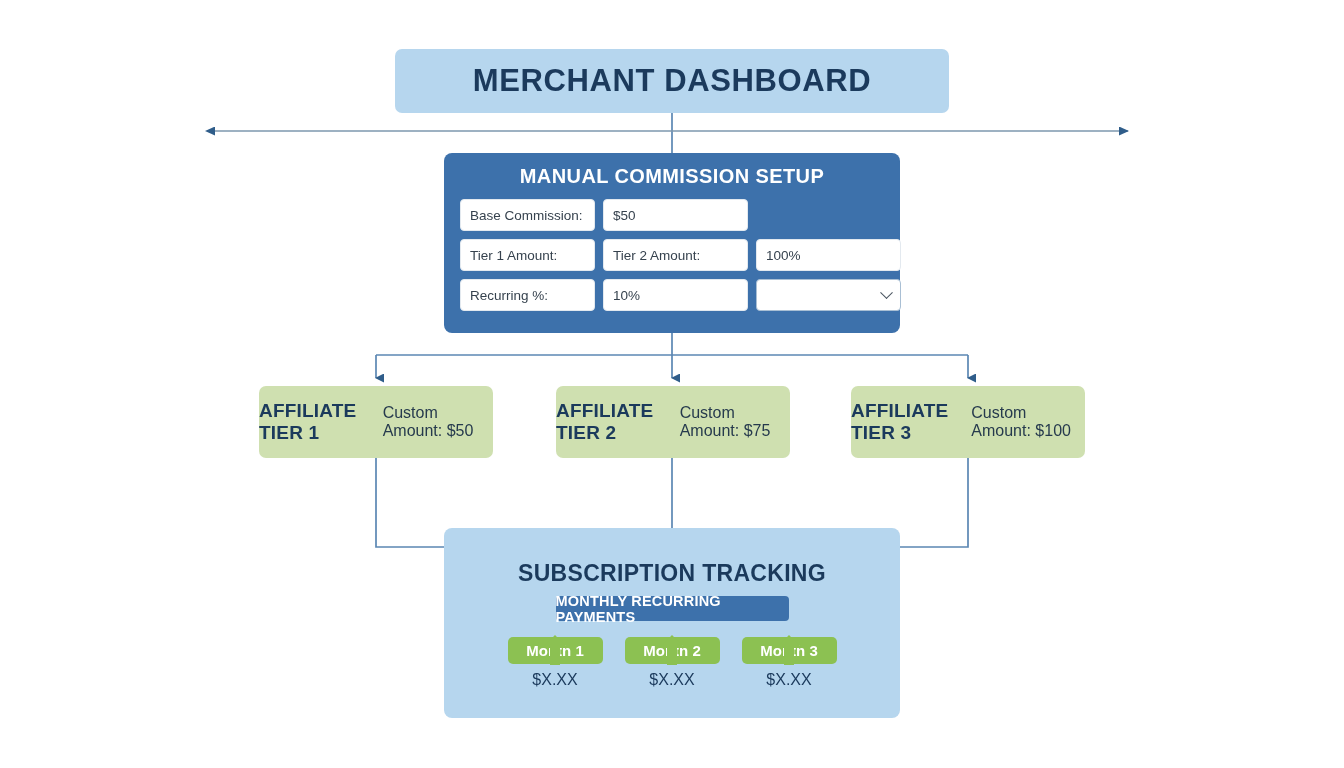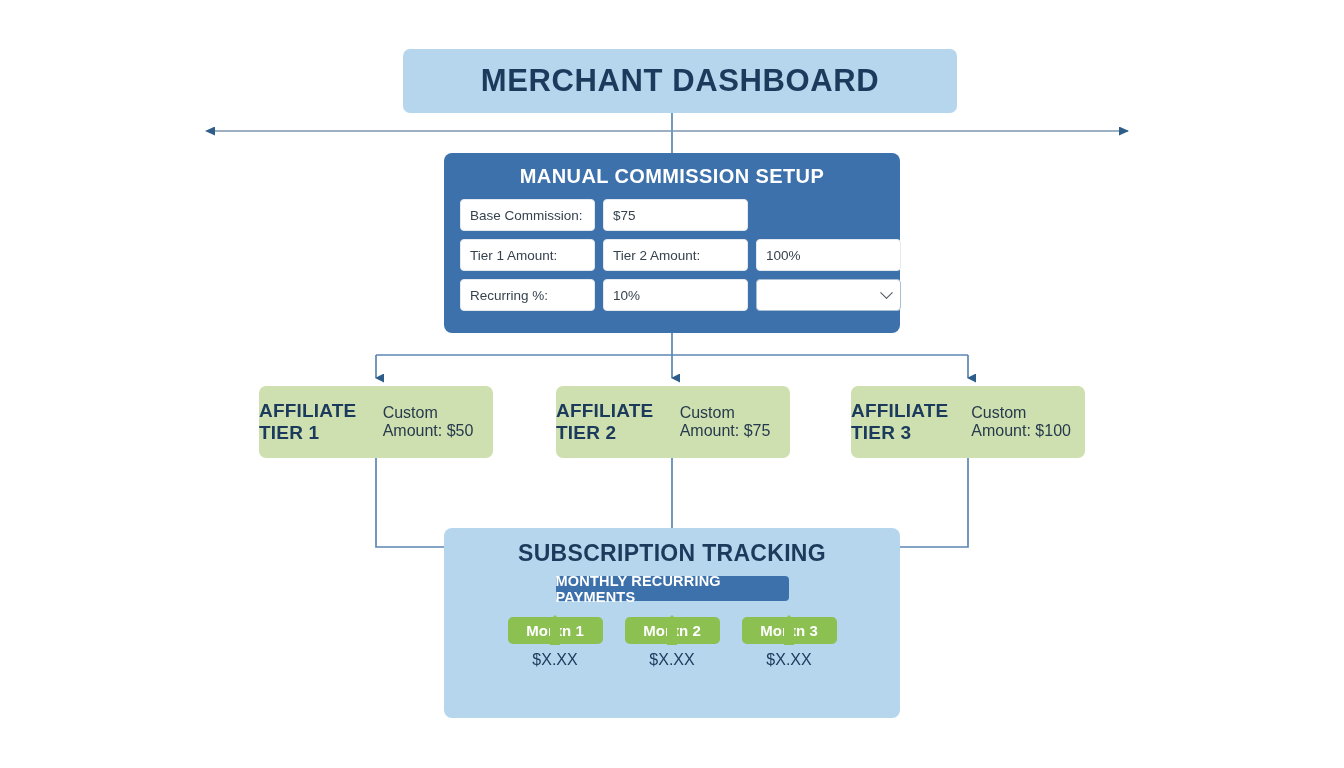--- a/index.html
+++ b/index.html
@@ -28,21 +28,20 @@
 
   
   #merchant-dashboard {
     left: 395px; top: 49px;
     width: 554px; height: 64px;
     background: #b6d6ee;
     border-radius: 7px;
     display: flex;
     align-items: center;
     justify-content: center;
-    margin-left: 8px;
   }
   #merchant-dashboard .title {
     font-size: 31px;
     font-weight: bold;
     color: #1b3a5c;
     letter-spacing: 0.6px;
   }
 
   
   #commission-setup {
@@ -131,20 +130,21 @@
     background: #b6d6ee;
     border-radius: 8px;
     padding-top: 12px;
   }
   #subscription-tracking .panel-title {
     font-size: 23px;
     font-weight: bold;
     color: #1b3a5c;
     text-align: center;
     letter-spacing: 0.3px;
+    margin-top: 20px;
   }
   #recurring-badge {
     margin: 9px auto 0 auto;
     width: 233px; height: 25px;
     background: #3d71ab;
     border-radius: 4px;
     display: flex;
     align-items: center;
     justify-content: center;
     font-size: 14.5px;
@@ -228,21 +228,21 @@
 
   <div class="node" id="merchant-dashboard">
     <div class="title">MERCHANT DASHBOARD</div>
   </div>
 
   <div class="node" id="commission-setup">
     <div class="panel-title">MANUAL COMMISSION SETUP</div>
 
     <div class="form-row">
       <div class="field label-col">Base Commission:</div>
-      <div class="field value-col">$75</div>
+      <div class="field value-col">$50</div>
     </div>
 
     <div class="form-row">
       <div class="field label-col">Tier 1 Amount:</div>
       <div class="field value-col">Tier 2 Amount:</div>
       <div class="field value-col">100%</div>
     </div>
 
     <div class="form-row">
       <div class="field label-col">Recurring %:</div>

